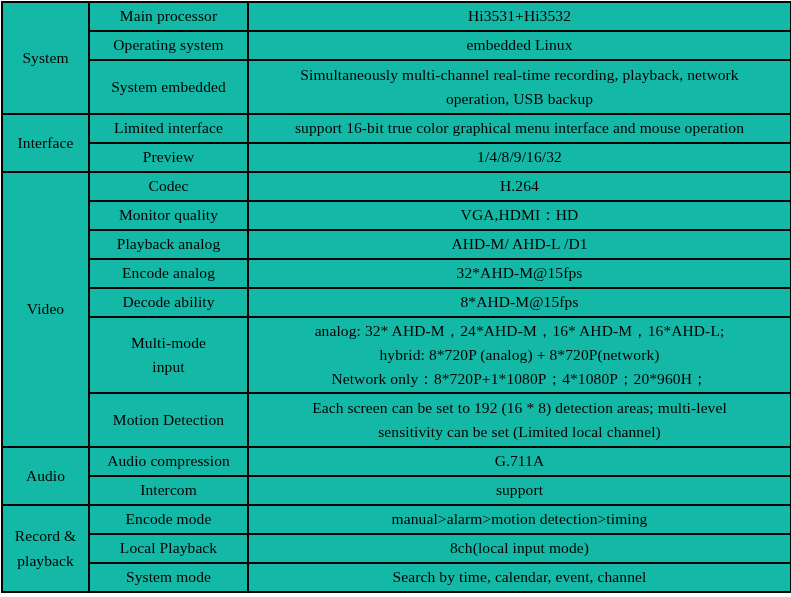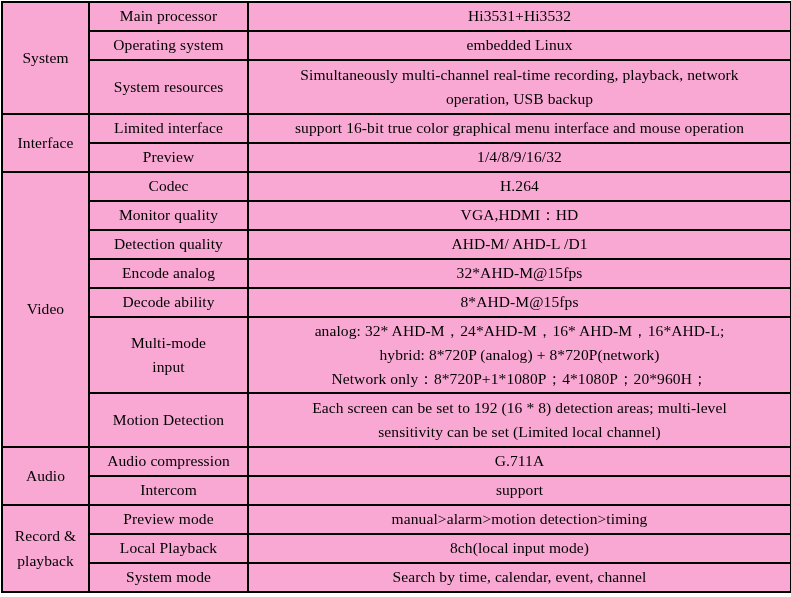--- a/index.html
+++ b/index.html
@@ -33,21 +33,21 @@
     border: 1px solid #000000;
     border-right-width: 2px;
     border-bottom-width: 2px;
     padding: 0 4px;
     text-align: center;
     vertical-align: middle;
     font-size: 15.5px;
     line-height: 1.55;
     letter-spacing: 0.1px;
     color: #000000;
-    background: #f9a8d4;
+    background: #14b8a6;
     word-wrap: break-word;
   }
 
   
   #spec-table td.cat {
     border-left-width: 2px;
     border-top-width: 2px;
     border-bottom-width: 2px;
   }
   #spec-table tr.group-start > td {
@@ -93,21 +93,21 @@
       <tr class="r1">
         <td class="item">
           <span class="valline">Operating system</span>
         </td>
         <td class="val">
           <span class="valline">embedded Linux</span>
         </td>
       </tr>
       <tr class="r2">
         <td class="item">
-          <span class="valline">System resources</span>
+          <span class="valline">System embedded</span>
         </td>
         <td class="val">
           <span class="valline nowrapline">Simultaneously multi-channel real-time recording, playback, network</span>
           <span class="valline nowrapline">operation, USB backup</span>
         </td>
       </tr>
       <tr class="group-start r1">
         <td class="cat" rowspan="2">
           <span class="valline">Interface</span>
         </td>
@@ -140,21 +140,21 @@
       <tr class="r1">
         <td class="item">
           <span class="valline">Monitor quality</span>
         </td>
         <td class="val">
           <span class="valline">VGA,HDMI：HD</span>
         </td>
       </tr>
       <tr class="r1">
         <td class="item">
-          <span class="valline">Detection quality</span>
+          <span class="valline">Playback analog</span>
         </td>
         <td class="val">
           <span class="valline">AHD-M/ AHD-L /D1</span>
         </td>
       </tr>
       <tr class="r1">
         <td class="item">
           <span class="valline">Encode analog</span>
         </td>
         <td class="val">
@@ -207,21 +207,21 @@
         <td class="val">
           <span class="valline">support</span>
         </td>
       </tr>
       <tr class="group-start r1">
         <td class="cat" rowspan="3">
           <span class="valline">Record &amp;</span>
           <span class="valline">playback</span>
         </td>
         <td class="item">
-          <span class="valline">Preview mode</span>
+          <span class="valline">Encode mode</span>
         </td>
         <td class="val">
           <span class="valline">manual&gt;alarm&gt;motion detection&gt;timing</span>
         </td>
       </tr>
       <tr class="r1">
         <td class="item">
           <span class="valline">Local Playback</span>
         </td>
         <td class="val">

